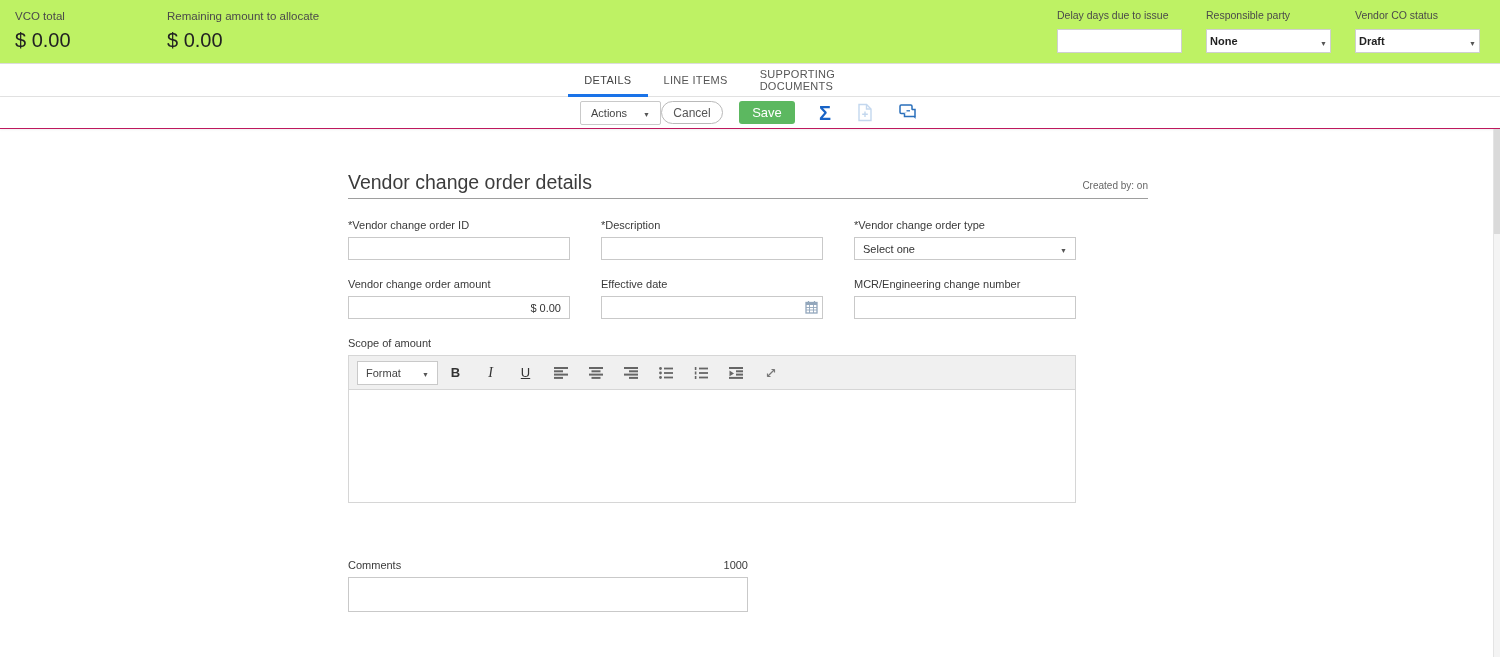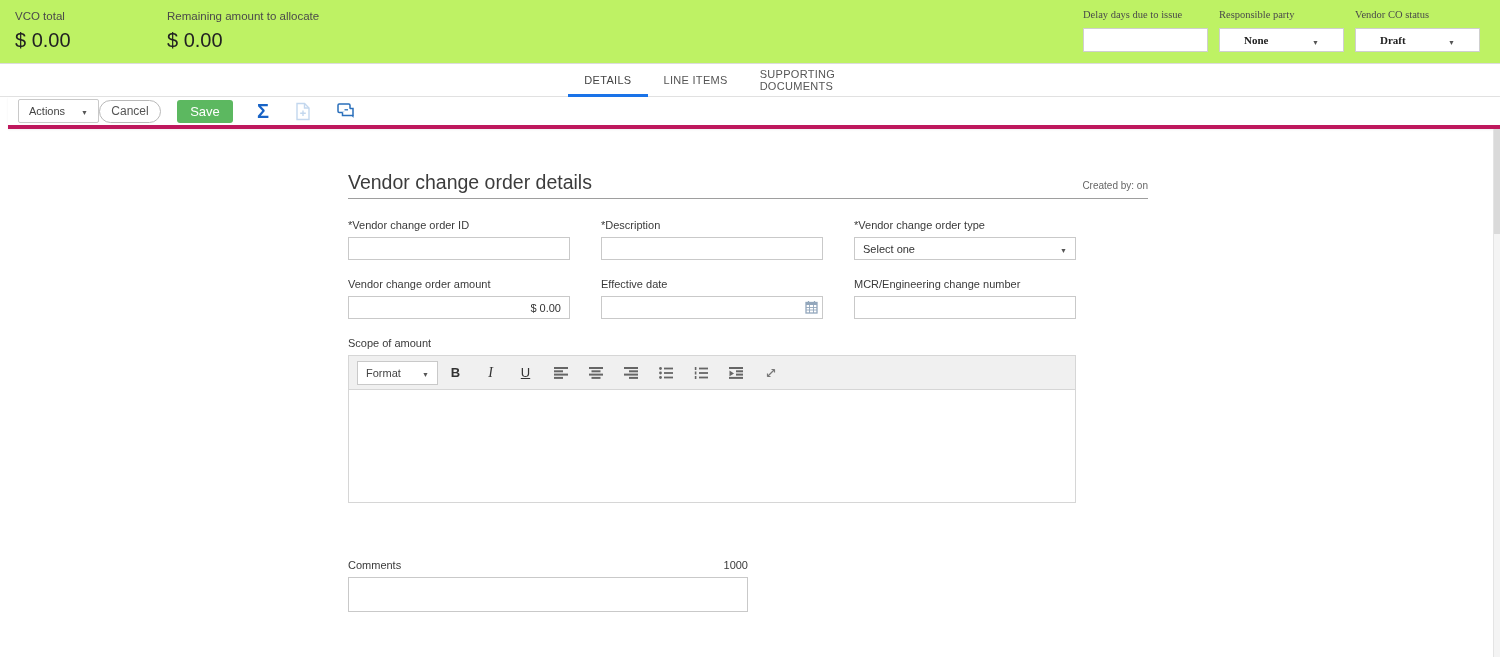--- a/index.html
+++ b/index.html
@@ -5,38 +5,38 @@
   * { margin:0; padding:0; box-sizing:border-box; }
   html,body { width:1500px; height:657px; background:#fff; font-family:"Liberation Sans", sans-serif; position:relative; overflow:hidden; }
 
   
   .topbar { height:64px; background:#bef264; border-bottom:1px solid #dcdcdc; display:flex; justify-content:space-between; padding:0 20px 0 15px; }
   .topbar-left { display:flex; padding-top:10px; }
   .stat { margin-right:48px; }
   .stat:first-child { width:137px; margin-right:15px; }
   .stat-label { font-size:11.5px; color:#4a4a4a; }
   .stat-value { font-size:20px; color:#212121; margin-top:7px; }
-  .topbar-right { display:flex; gap:11px; padding-top:9px;font-family:Liberation Serif, serif; }
+  .topbar-right { display:flex; gap:24px; padding-top:9px; }
   .tb-control { width:125px; }
   .tb-label { font-size:10.5px; color:#4a4a4a; margin-bottom:8px; white-space:nowrap; }
   .tb-input { width:125px; height:24px; border:1px solid #cfcfcf; background:#fff; font-size:11px; padding:0 6px; font-family:inherit; }
-  .tb-select { width:125px; height:24px; border:1px solid #cfcfcf; background:#fff; display:flex; align-items:center; justify-content:space-between; padding:0 24px; cursor:pointer; }
+  .tb-select { width:125px; height:24px; border:1px solid #cfcfcf; background:#fff; display:flex; align-items:center; justify-content:space-between; padding:0 3px; cursor:pointer; }
   .tb-select .sel-text { font-size:11px; font-weight:700; color:#222; }
   .caret::after { content:"▼"; font-size:7px; color:#555; }
 
   
   .tabbar { height:33px; background:#fff; border-bottom:1px solid #e2e2e2; display:flex; justify-content:center; }
   .tabgroup { display:flex; transform:translateX(-42px); }
   .tab { position:relative; display:flex; align-items:center; justify-content:center; padding:7px 16px; font-size:11px; color:#555; letter-spacing:.3px; text-align:center; cursor:pointer; }
   .tab .tab-label { max-width:72px; line-height:12px; }
   .tab.active { color:#444; }
   .tab.active::after { content:""; position:absolute; left:0; right:0; bottom:-1px; height:3px; background:#1a73e8; }
 
   
-  .toolbar { height:32px; background:#fff; border-bottom:4px solid #be185d; box-shadow:0 1px 2px rgba(0,0,0,.06); display:flex; align-items:center; justify-content:flex-start; padding:0 12px 0 10px;margin-left:8px; }
+  .toolbar { height:32px; background:#fff; border-bottom:1px solid #be185d; box-shadow:0 1px 2px rgba(0,0,0,.06); display:flex; align-items:center; justify-content:center; padding:0 12px 0 10px; }
   .actions-btn { height:24px; background:#fff; border:1px solid #c9c9c9; border-radius:2px; display:flex; align-items:center; gap:16px; padding:0 10px; font-size:11px; color:#444; cursor:pointer; }
   .toolbar-right { display:flex; align-items:center; }
   .cancel-btn { width:62px; height:23px; background:#fff; border:1px solid #b9b9b9; border-radius:12px; font-size:12px; color:#555; cursor:pointer; font-family:Liberation Sans, sans-serif; }
   .save-btn { width:56px; height:23px; background:#5cb860; border:none; border-radius:3px; font-size:13px; color:#fff; cursor:pointer; margin-left:16px; font-family:inherit; }
   .icon-btn { background:none; border:none; cursor:pointer; display:flex; align-items:center; justify-content:center; }
   .sum-glyph { font-size:20px; font-weight:700; color:#1863c6; line-height:20px; }
   .icon-sum { margin-left:24px; }
   .icon-doc { margin-left:26px; }
   .icon-chat { margin-left:26px; }
 

